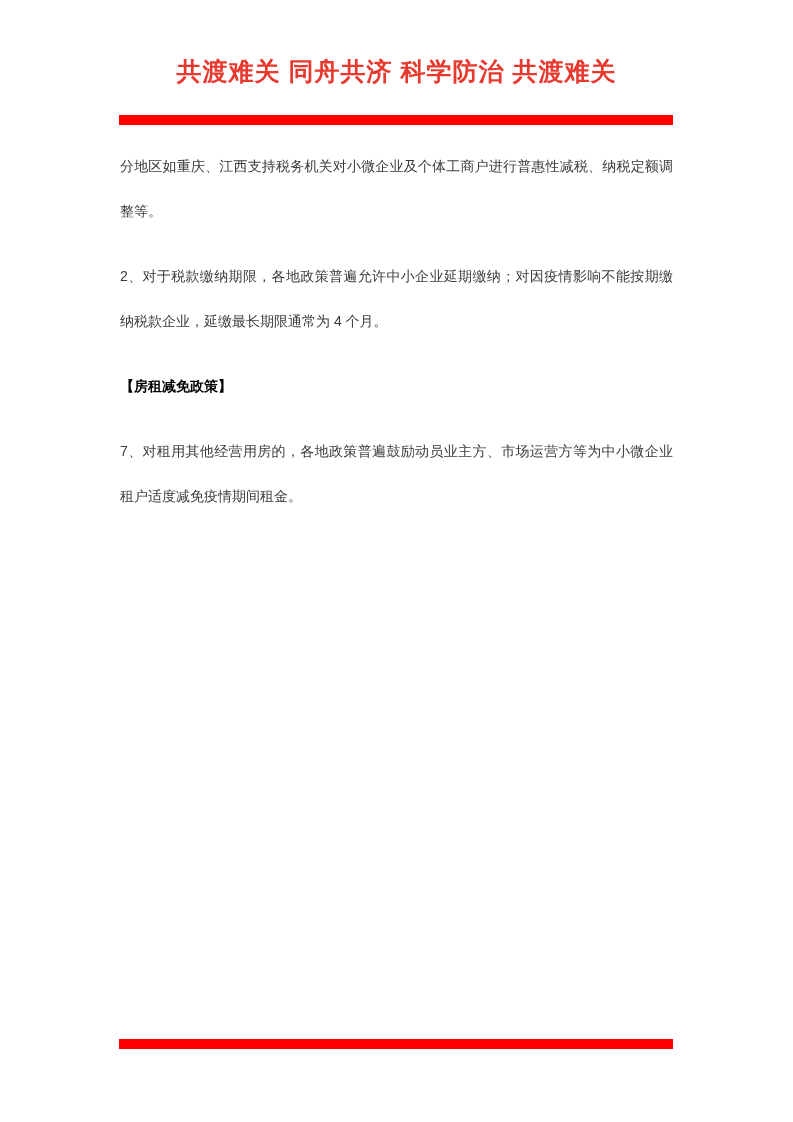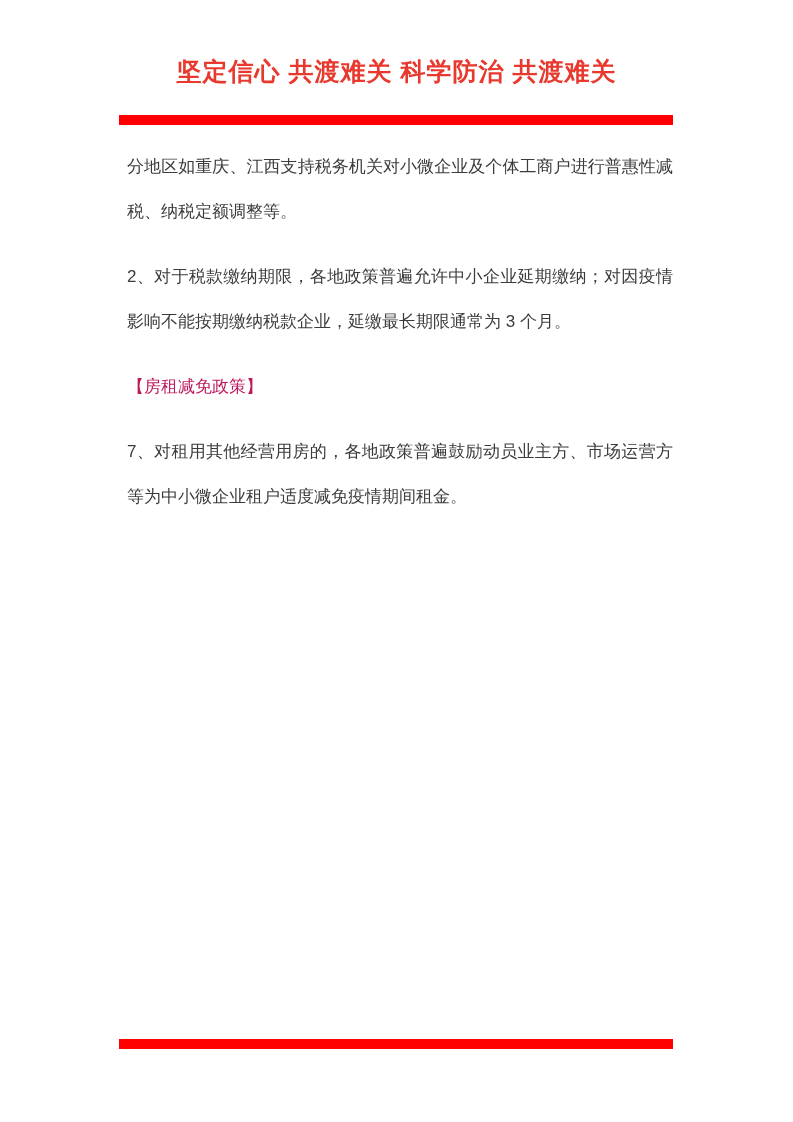--- a/index.html
+++ b/index.html
@@ -39,47 +39,46 @@
 
   .content {
     position: absolute;
     top: 144px;
     left: 120px;
     width: 553px;
     color: #3b3b3b;
   }
 
   .para {
-    font-size: 17px;
+    font-size: 14px;
     line-height: 45px;
     text-align: justify;
     margin-bottom: 20px;
     word-break: break-all;
-    margin-left: 7px;
   }
 
   .para.heading {
-    font-weight: normal;
-    color: #be185d;
+    font-weight: bold;
+    color: #000000;
     text-align: left;
   }
 </style>
 </head>
 <body>
 
 <div class="page">
 
-  <h1 class="doc-title">坚定信心 共渡难关 科学防治 共渡难关</h1>
+  <h1 class="doc-title">共渡难关 同舟共济 科学防治 共渡难关</h1>
 
   <div class="rule rule-top"></div>
 
   <div class="content">
     <p class="para">分地区如重庆、江西支持税务机关对小微企业及个体工商户进行普惠性减税、纳税定额调整等。</p>
 
-    <p class="para">2、对于税款缴纳期限，各地政策普遍允许中小企业延期缴纳；对因疫情影响不能按期缴纳税款企业，延缴最长期限通常为 3 个月。</p>
+    <p class="para">2、对于税款缴纳期限，各地政策普遍允许中小企业延期缴纳；对因疫情影响不能按期缴纳税款企业，延缴最长期限通常为 4 个月。</p>
 
     <p class="para heading">【房租减免政策】</p>
 
 
     <p class="para">7、对租用其他经营用房的，各地政策普遍鼓励动员业主方、市场运营方等为中小微企业租户适度减免疫情期间租金。</p>
   </div>
 
   <div class="rule rule-bottom"></div>
 
 </div>

